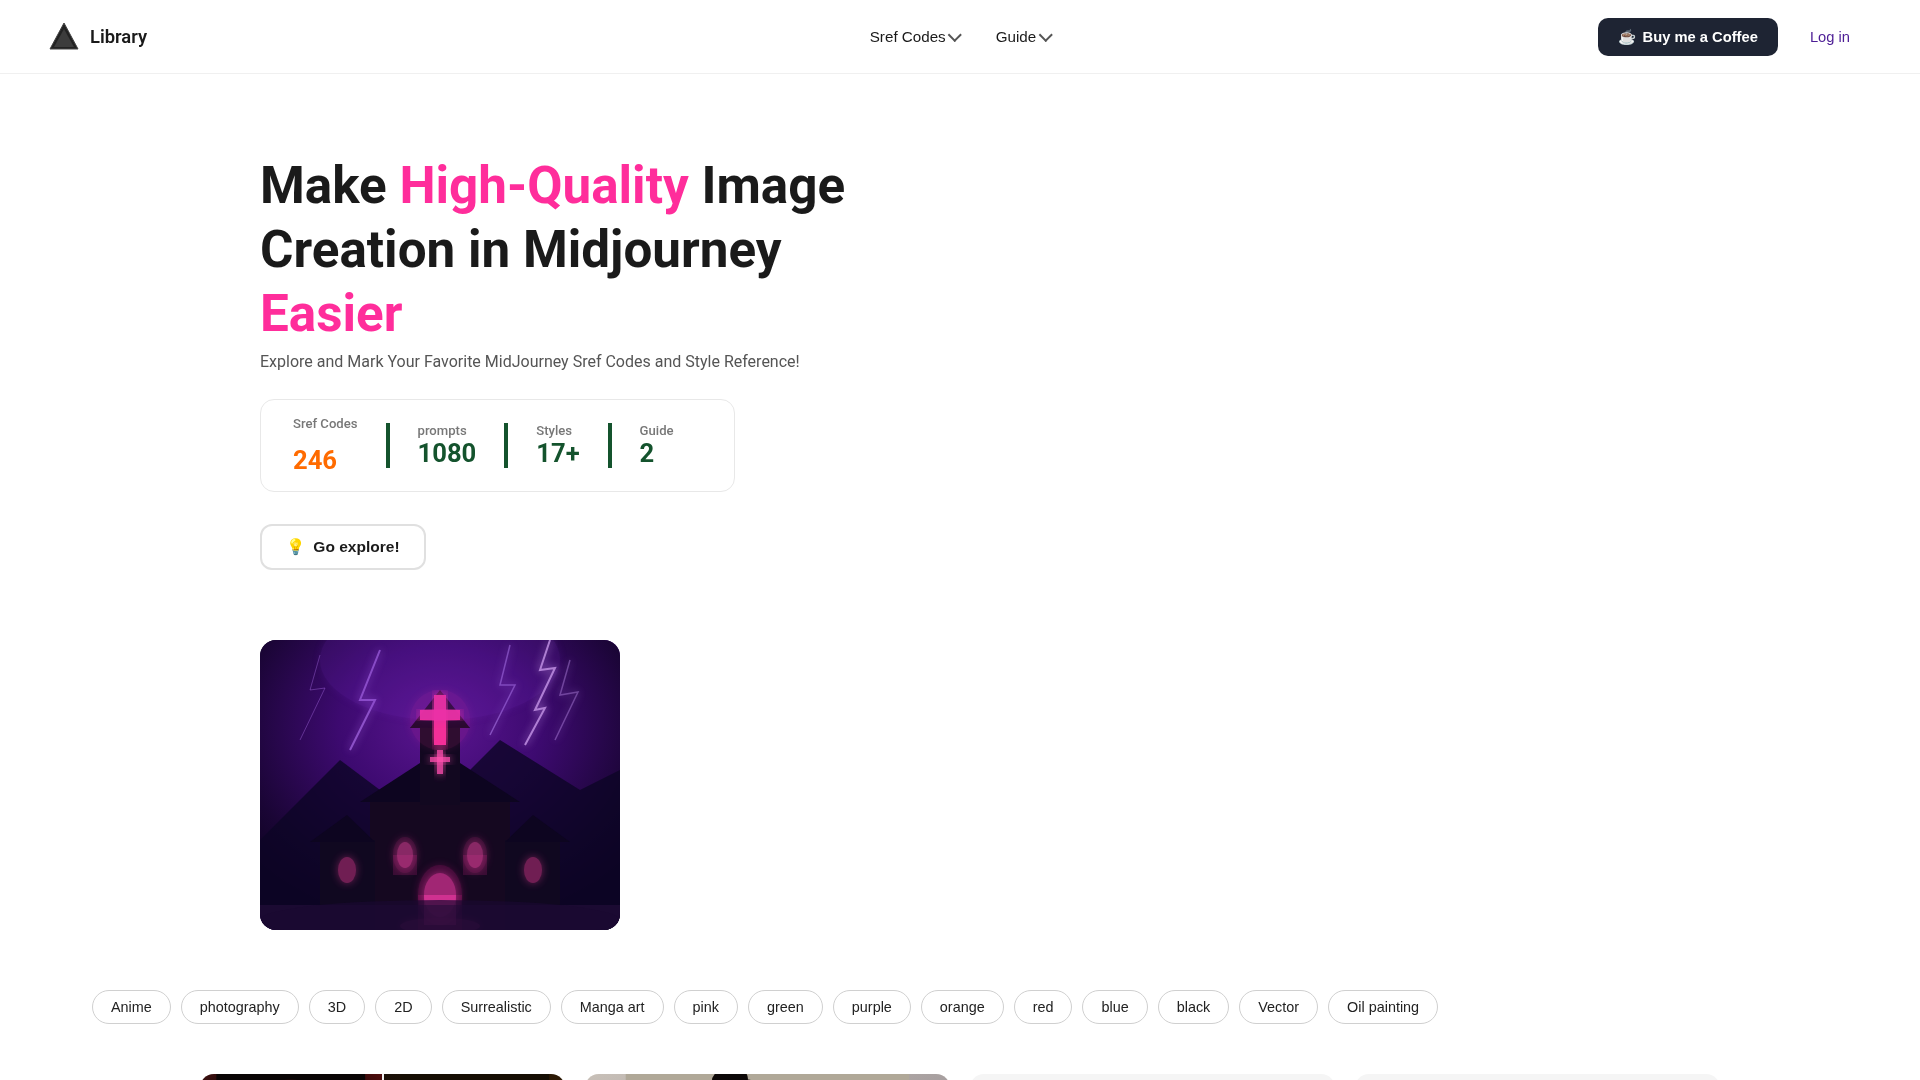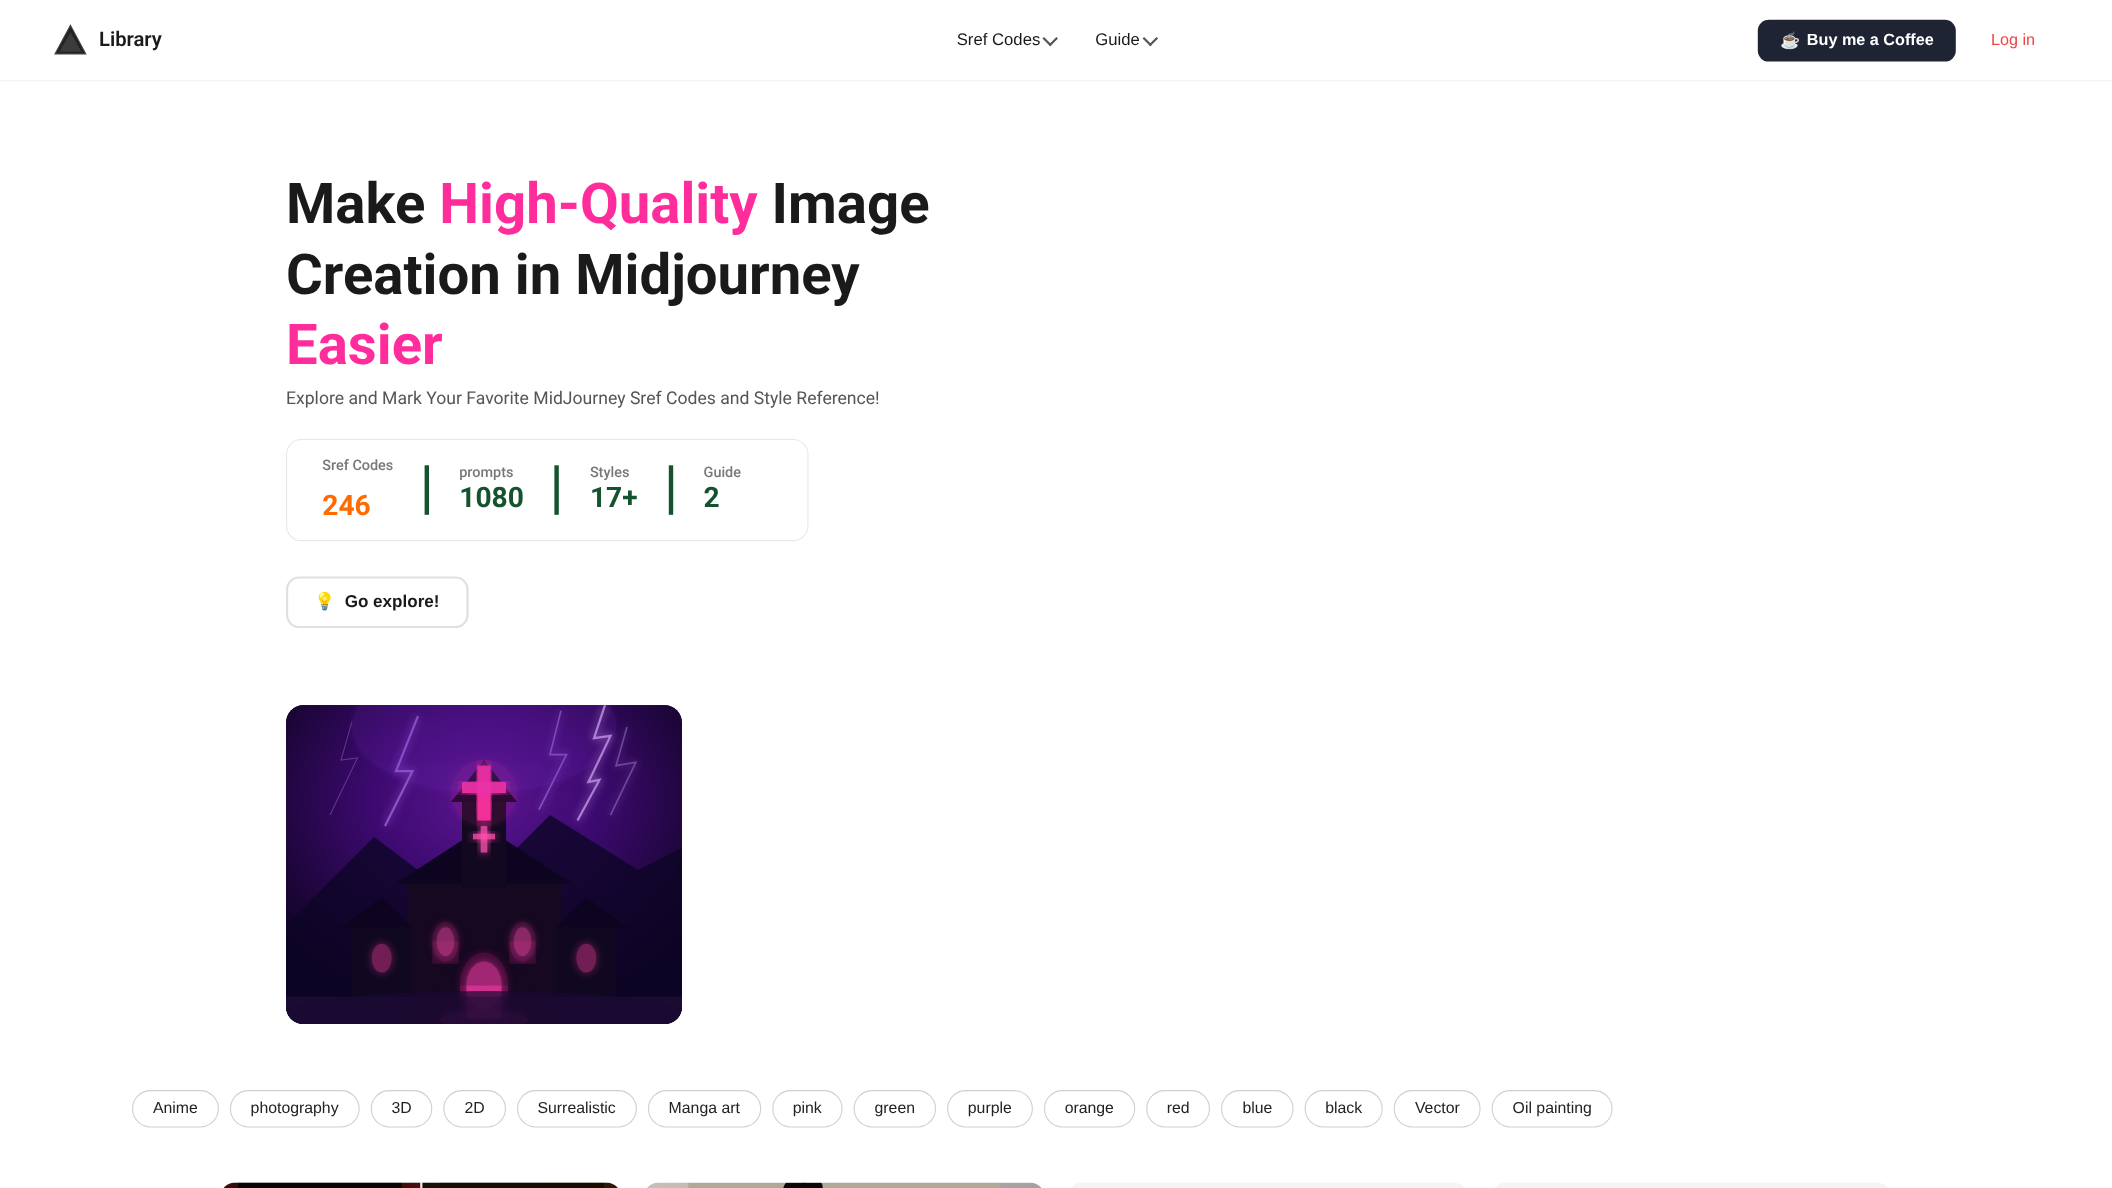--- a/index.html
+++ b/index.html
@@ -87,21 +87,21 @@
       cursor: pointer;
     }
 
     .btn-login {
       padding: 10px 22px;
       background: transparent;
       border: none;
       border-radius: 10px;
       font-size: 0.92rem;
       font-weight: 500;
-      color: #ef4444;
+      color: #4c1d95;
       cursor: pointer;
     }
 
     
     .hero {
       display: flex;
       align-items: flex-start;
       justify-content: space-between;
       padding: 80px 260px 60px 260px;
       gap: 60px;
@@ -208,21 +208,21 @@
       position: absolute;
       bottom: 0;
       left: 50%;
       transform: translateX(-50%);
       width: 100%;
       height: 100%;
     }
 
     
     .filters-section {
-      padding: 0 200px 40px 120px;
+      padding: 0 200px 40px 92px;
     }
 
     .filters-row {
       display: flex;
       align-items: center;
       gap: 10px;
       flex-wrap: wrap;
     }
 
     .filter-chip {

